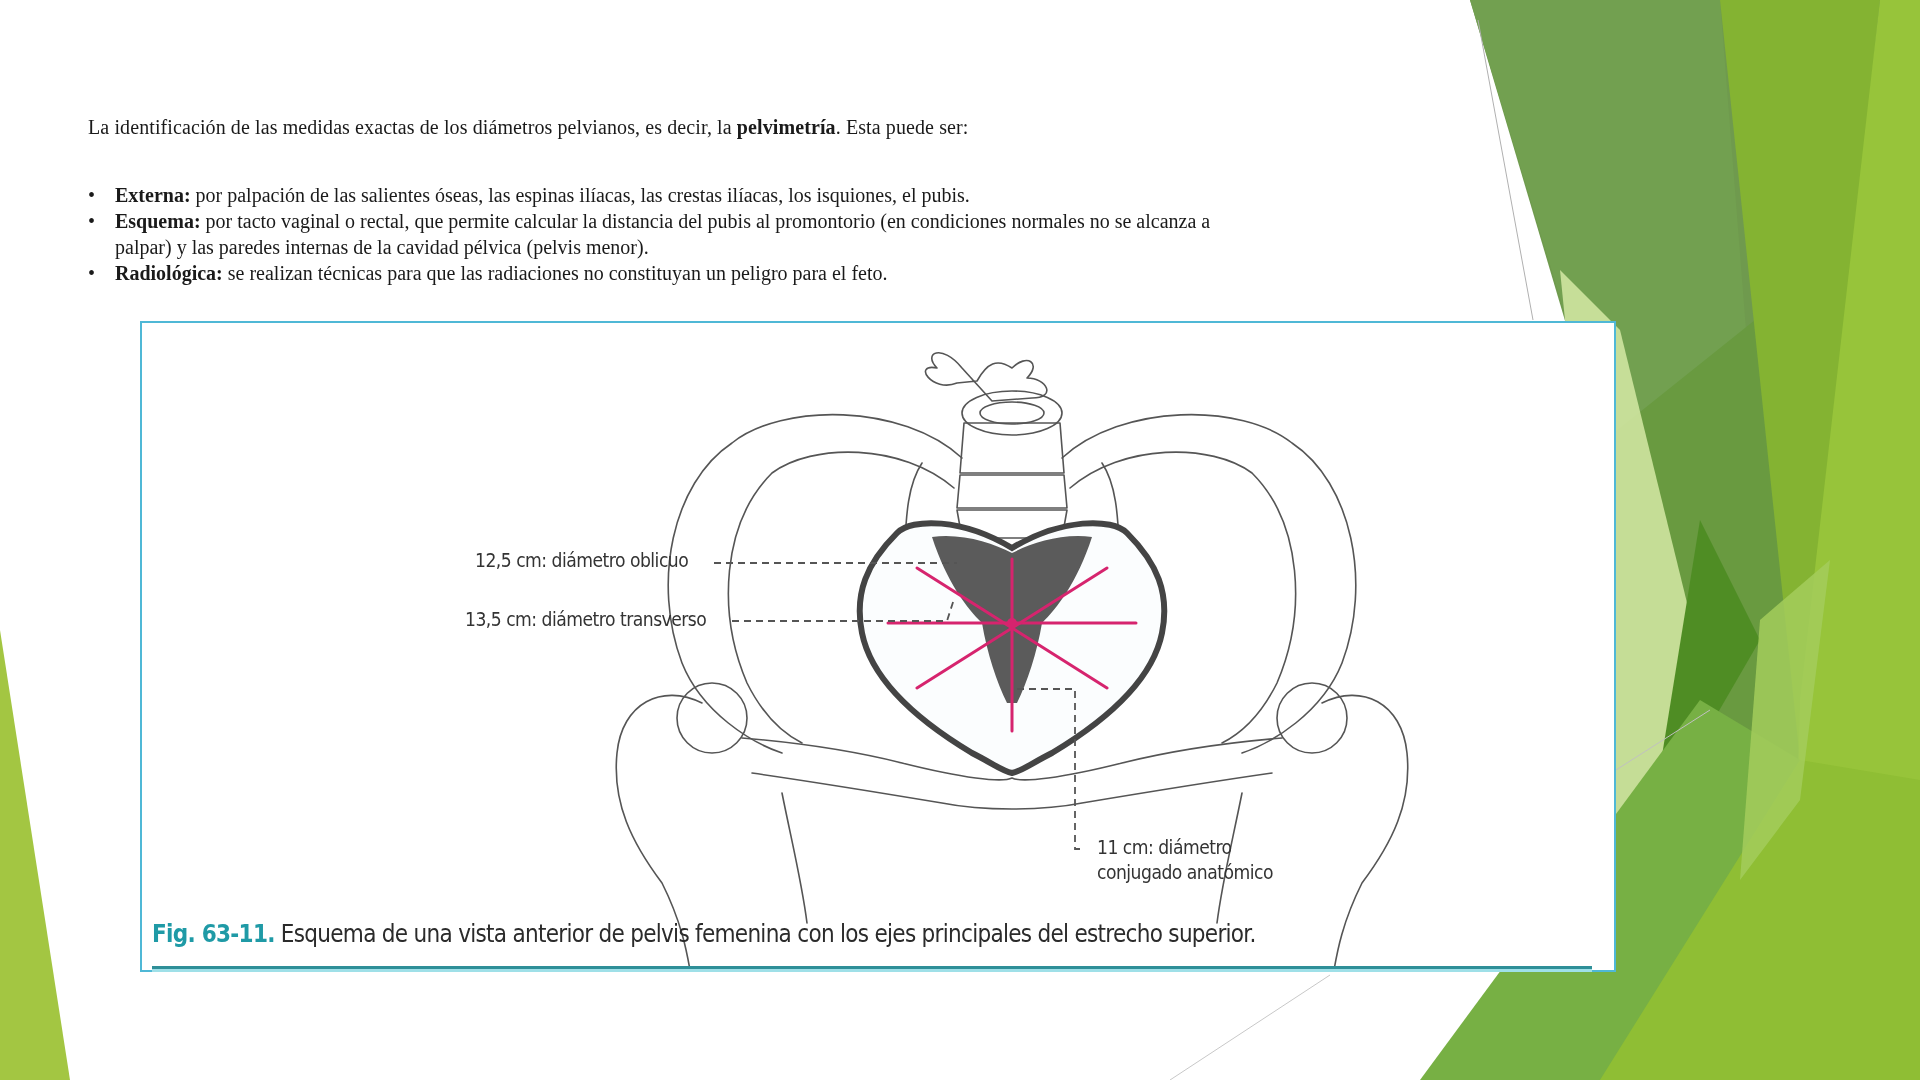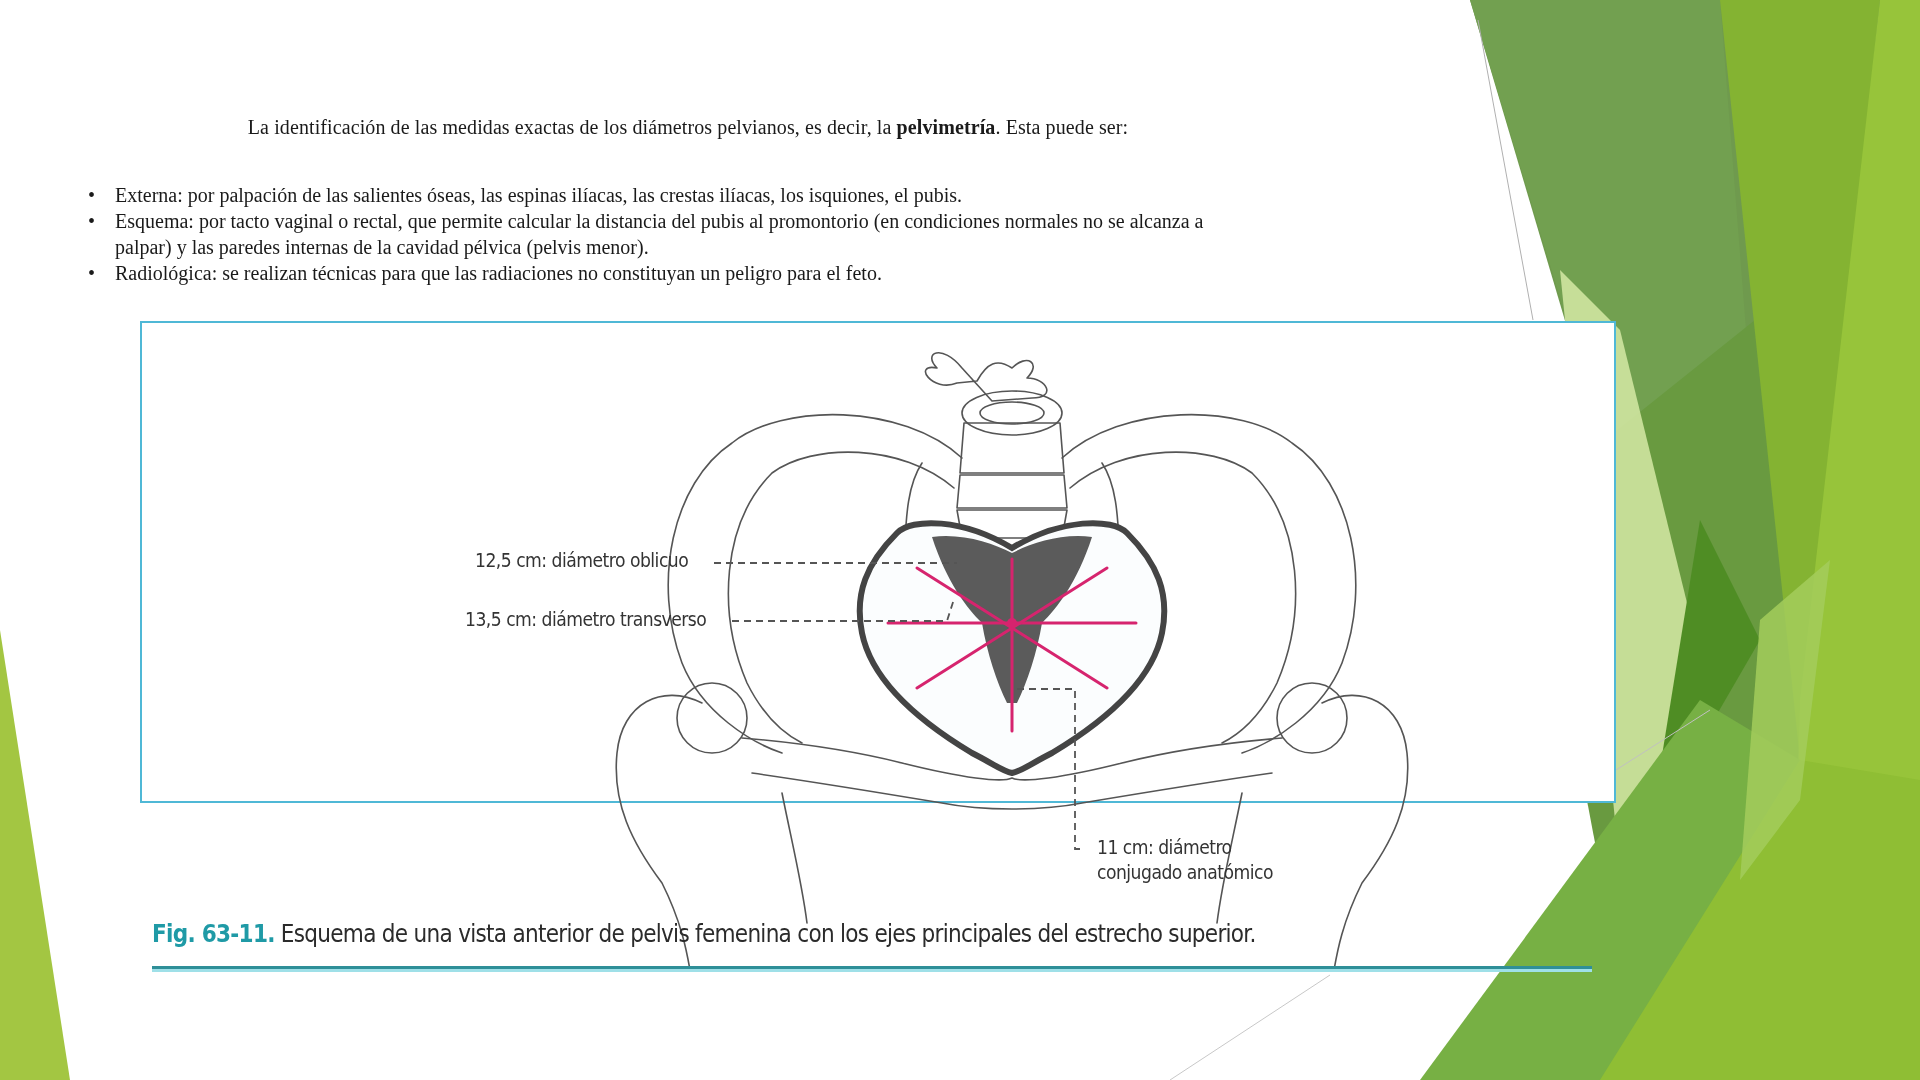--- a/index.html
+++ b/index.html
@@ -5,33 +5,33 @@
     html, body { margin: 0; padding: 0; }
     body {
       width: 1920px; height: 1080px; position: relative; overflow: hidden;
       background: #ffffff;
       font-family: "Liberation Serif", serif;
       color: #1a1a1a;
     }
     .deco { position: absolute; left: 0; top: 0; width: 1920px; height: 1080px; pointer-events: none; }
     .intro {
       position: absolute; left: 88px; top: 114px; width: 1200px;
-      font-size: 20px; line-height: 26px; letter-spacing: 0.1px; text-align: center;
+      font-size: 20px; line-height: 26px; letter-spacing: 0.1px;
     }
     .intro b { font-weight: bold; }
     .bullets {
       position: absolute; left: 88px; top: 182px; width: 1150px;
       margin: 0; padding: 0; list-style: none;
       font-size: 20px; line-height: 26px;
     }
     .bullets li { position: relative; padding-left: 27px; }
     .bullets li .dot { position: absolute; left: 0; top: 0; }
-    .bullets li b { font-weight: normal; }
+    .bullets li b { font-weight: bold; }
     .figure {
-      position: absolute; left: 140px; top: 321px; width: 1476px; height: 482px;
+      position: absolute; left: 140px; top: 321px; width: 1476px; height: 651px;
       box-sizing: border-box; border: 2px solid #4fb8d6; background: #ffffff;
     }
     .figure svg.pelvis { position: absolute; left: 0; top: 0; }
     .label {
       position: absolute; font-family: "DejaVu Sans", sans-serif;
       font-size: 20px; color: #333333; letter-spacing: -0.6px; white-space: nowrap;
       transform: scaleX(0.86); transform-origin: left center;
     }
     .caption {
       position: absolute; left: 10px; top: 597px; white-space: nowrap;

